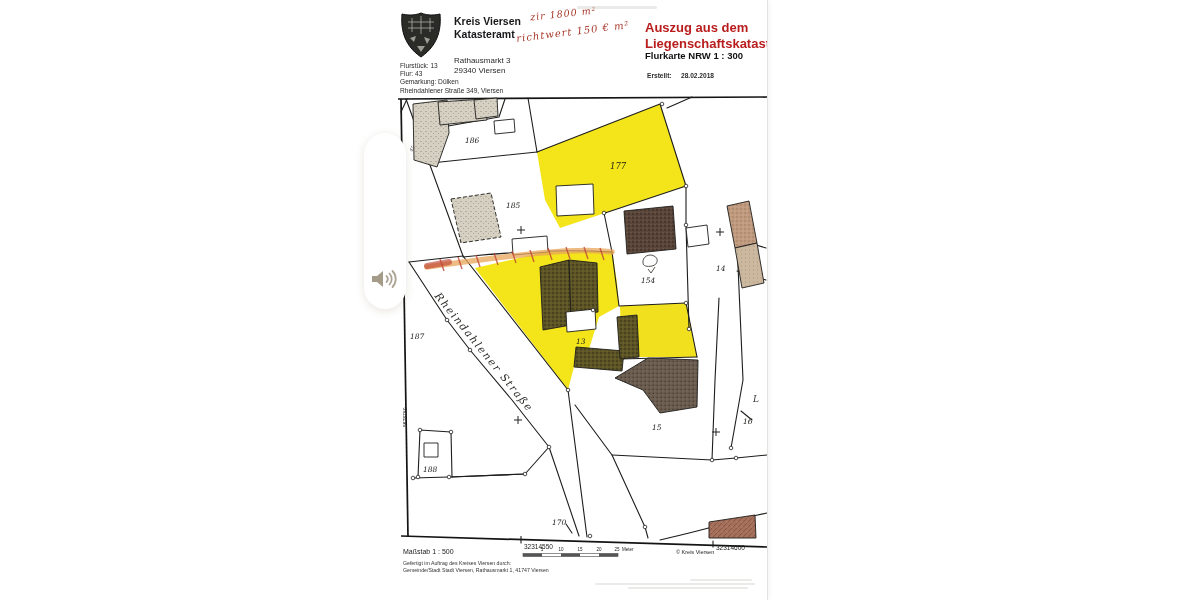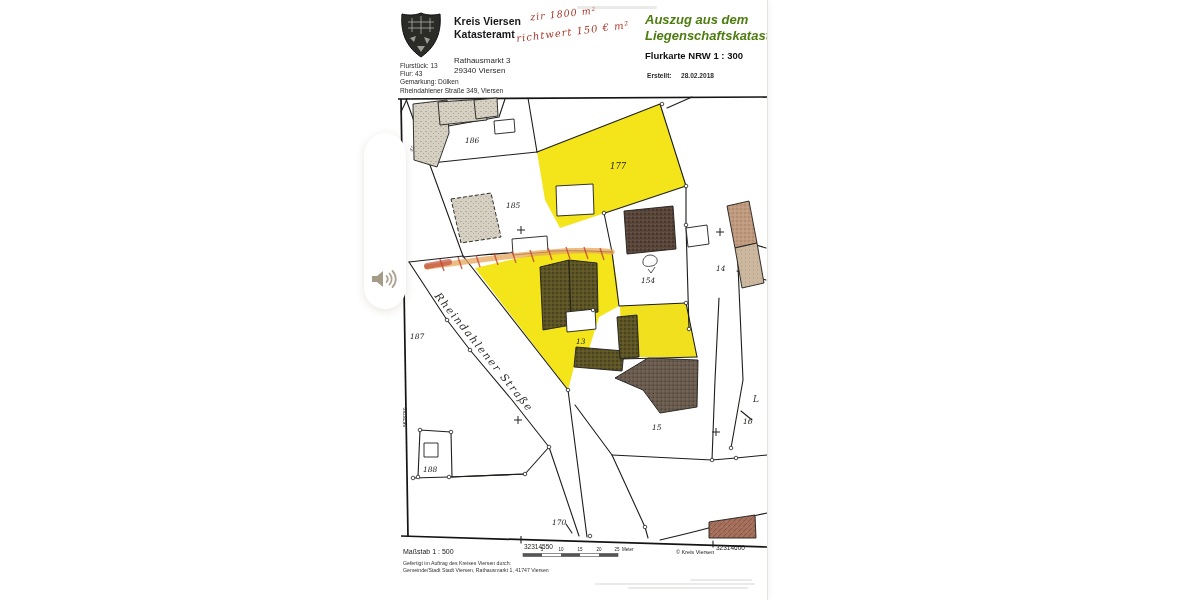--- a/index.html
+++ b/index.html
@@ -10,21 +10,21 @@
        overflow:hidden;border-right:1px solid #e3e3e0;
        box-shadow:2px 0 4px rgba(0,0,0,0.04);}
   .abs{position:absolute;}
   
   .logo-wrap{left:10px;top:12px;width:42px;height:47px;}
   .org{left:64px;top:15px;font-weight:bold;font-size:10.5px;line-height:13px;color:#17171a;}
   .addr{left:64px;top:56px;font-size:8px;line-height:10px;color:#2a2a2c;}
   .handnote{color:#a8392b;font-family:"DejaVu Serif",serif;font-style:italic;letter-spacing:1px;}
   .hn1{left:140px;top:8px;font-size:9.5px;transform:rotate(-6deg);}
   .hn2{left:126px;top:26px;font-size:10px;transform:rotate(-7deg);}
-  .title{left:255px;top:12px;font-weight:bold;font-size:13px;line-height:16px;color:#4d7c0f;white-space:nowrap;font-style:italic;}
+  .title{left:255px;top:20px;font-weight:bold;font-size:13px;line-height:16px;color:#b91c1c;white-space:nowrap;}
   .subtitle{left:255px;top:50px;font-weight:bold;font-size:9.5px;color:#111114;}
   .info{left:10px;top:62px;font-size:6.6px;line-height:8.2px;color:#2b2b2d;}
   .erstellt{left:257px;top:72px;font-size:6.6px;font-weight:bold;color:#2b2b2d;}
   .erstellt-val{left:291px;top:72px;font-size:6.6px;font-weight:bold;color:#2b2b2d;}
   
   .streetname{left:52px;top:290px;font-family:"DejaVu Serif",serif;font-style:italic;
       font-size:10.5px;letter-spacing:1.6px;color:#2e2c29;transform:rotate(51deg);
       transform-origin:left top;white-space:nowrap;}
   
   .scaletext{left:13px;top:548px;font-size:7px;color:#222;}

